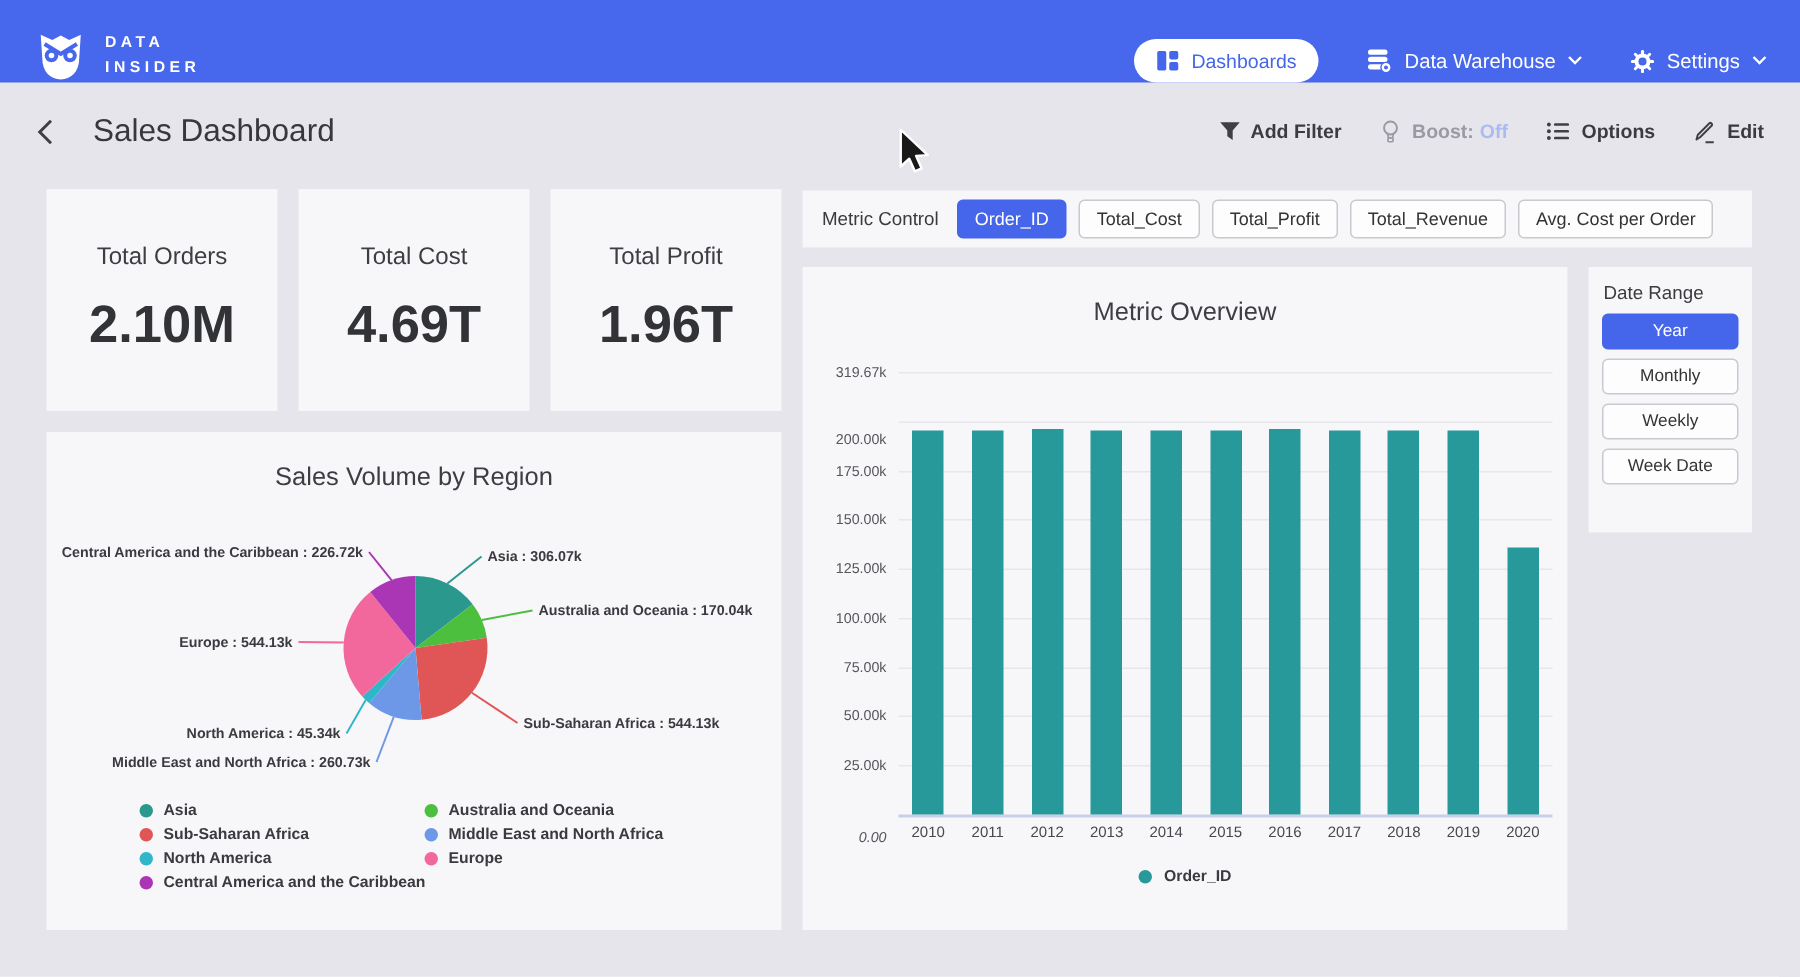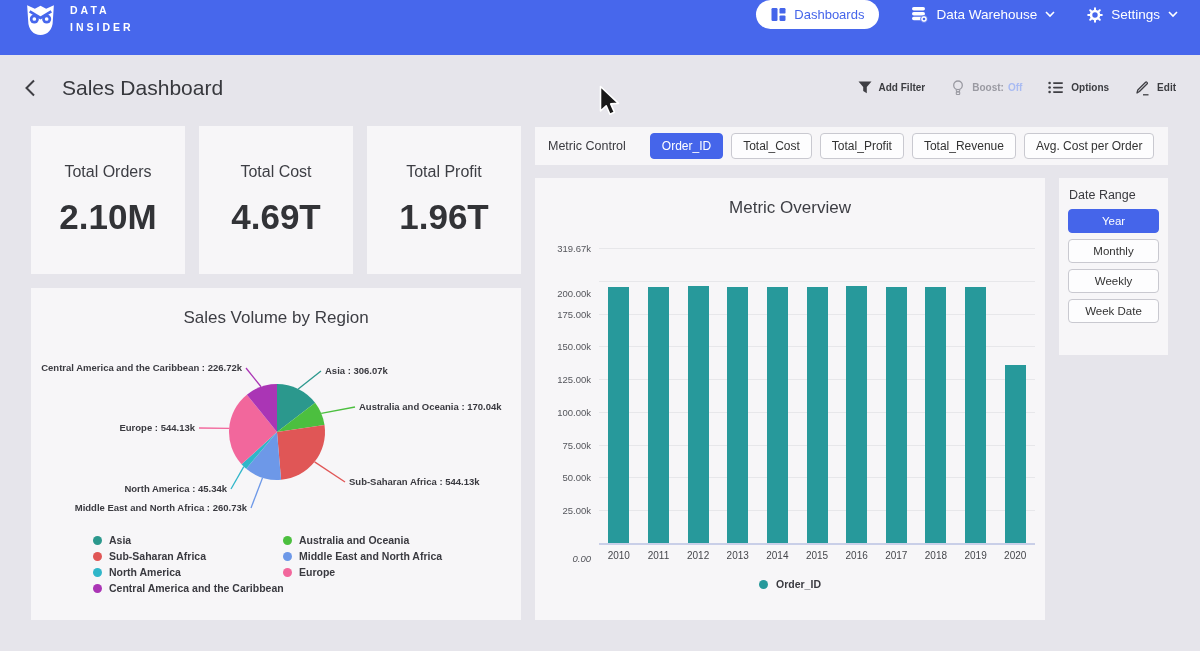--- a/index.html
+++ b/index.html
@@ -2,47 +2,47 @@
 <html><head>
 <meta charset="utf-8">
 <style>
   * { margin:0; padding:0; box-sizing:border-box; }
   html,body { width:1200px; height:651px; }
   .app {
     position:relative; width:1200px; height:651px; overflow:hidden;
     background:#e6e5eb; font-family:"Liberation Sans", sans-serif;
   }
   
-  .navbar { height:55px; background:#4767ec; display:flex; align-items:flex-start; padding:0 22px;gap:30px; }
+  .navbar { height:55px; background:#4767ec; display:flex; align-items:flex-end; padding:0 22px;gap:30px; }
   .brand { display:flex; align-items:center; gap:11px; }
   .brand-text { color:#fff; font-size:10.5px; font-weight:700; letter-spacing:3px; line-height:1.55; }
   .nav-right { margin-left:auto; display:flex; align-items:center; gap:32px; }
   .pill { display:flex; align-items:center; gap:8px; background:#fff; color:#4565ea;
           border:none; border-radius:15px; height:29px; padding:12px 15px;
           font-size:13px; font-weight:500; font-family:inherit; cursor:pointer; }
   .nav-item { display:flex; align-items:center; gap:8px; color:#fff; font-size:13.5px; cursor:pointer; }
   
   .page-header { height:65px; display:flex; align-items:center; padding:0 24px; gap:26px; }
   .back-btn { background:none; border:none; cursor:pointer; display:flex; align-items:center; }
   .page-title { font-size:21px; font-weight:500; color:#37383d; }
   .header-actions { margin-left:auto; display:flex; align-items:center; gap:26px; }
   .action { display:flex; align-items:center; gap:7px; background:none; border:none;
-            font-family:inherit; font-size:10px; font-weight:600; color:#3b3c40; cursor:pointer; }
+            font-family:inherit; font-size:13px; font-weight:600; color:#3b3c40; cursor:pointer; }
   .boost-label { color:#9a9aa2; } .boost-state { color:#a9bbf2; margin-left:-3px; }
   
   .card { position:absolute; background:#f7f6f8; }
   .card-title { position:absolute; top:20px; left:0; width:100%; text-align:center;
                 font-size:17px; color:#3d3e44; font-weight:500; }
   .kpi-card { position:absolute; top:126px; width:154px; height:148px; background:#f7f6f8;
               display:flex; flex-direction:column; align-items:center; justify-content:center; gap:16px; cursor:pointer; }
   .kpi-label { font-size:16px; font-weight:500; color:#3d3e44; }
   .kpi-value { font-size:35px; font-weight:700; color:#323337; }
   
   .metric-bar { position:absolute; left:535px; top:127px; width:633px; height:38px; background:#f7f6f8;
-                display:flex; align-items:center; padding:0 13px; gap:20px; }
+                display:flex; align-items:center; padding:0 13px; gap:8px; }
   .mc-label { font-size:12.5px; color:#3a3a3f; margin-right:4px; }
   .metric-btn, .date-btn { height:26px; padding:0 11px; font-size:12px; font-family:inherit;
                 border-radius:4px; border:1px solid #c9c9d0; background:#fdfdfe; color:#333; cursor:pointer; }
   .metric-btn.selected, .date-btn.selected { background:#4565ea; border-color:#4565ea; color:#fff; }
   
   .bar-card { left:535px; top:178px; width:510px; height:442px; }
   .gridline { position:absolute; height:1px; background:#e7e7ea; }
   .gridline.baseline { height:2px; background:#c9cfe8; }
   .ytick { position:absolute; left:4px; width:52px; text-align:right; font-size:9.5px; color:#55565c; }
   #bars, #xlabels { position:absolute; display:flex; }

